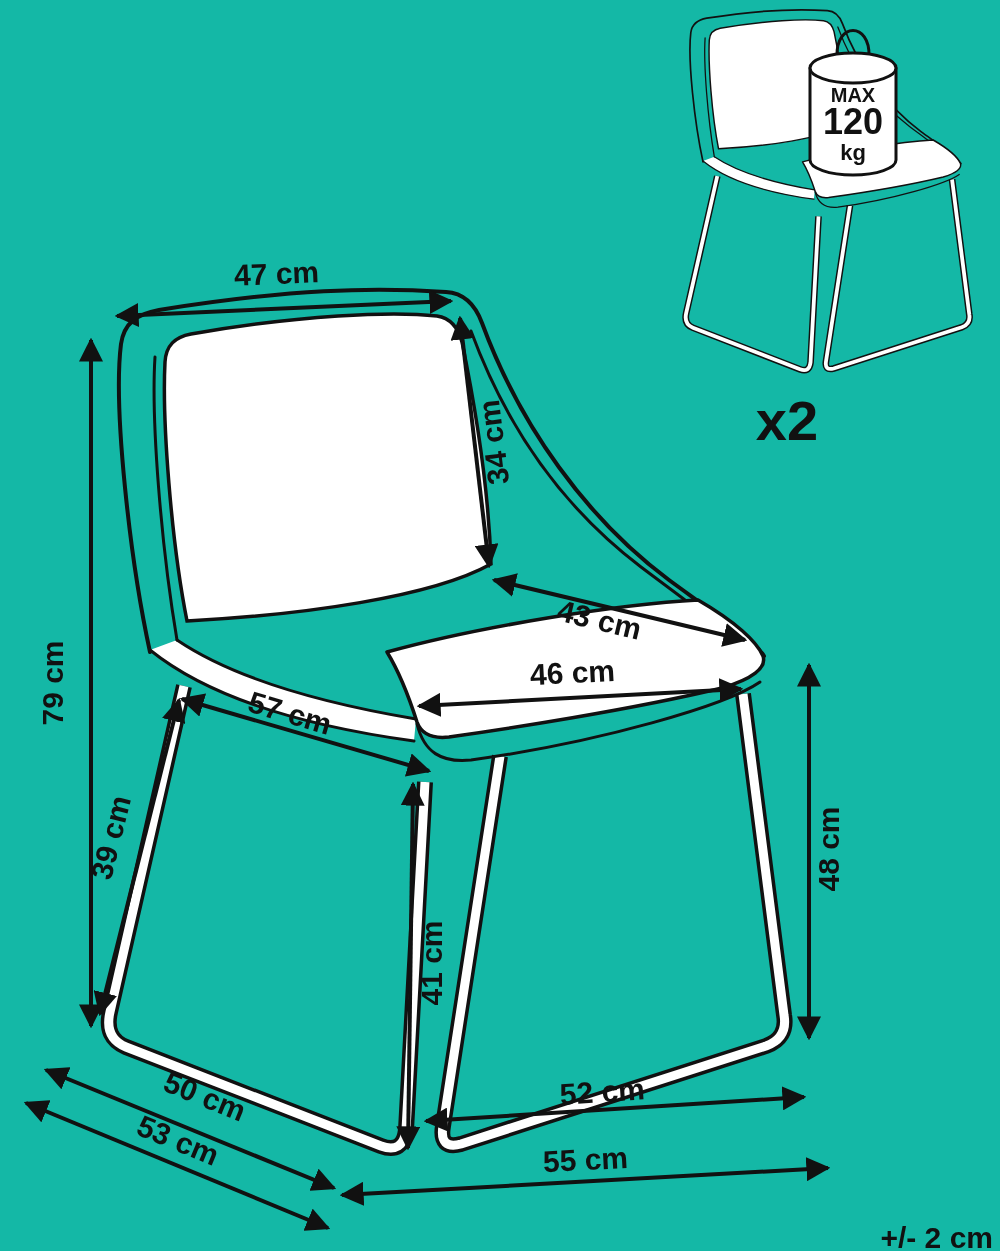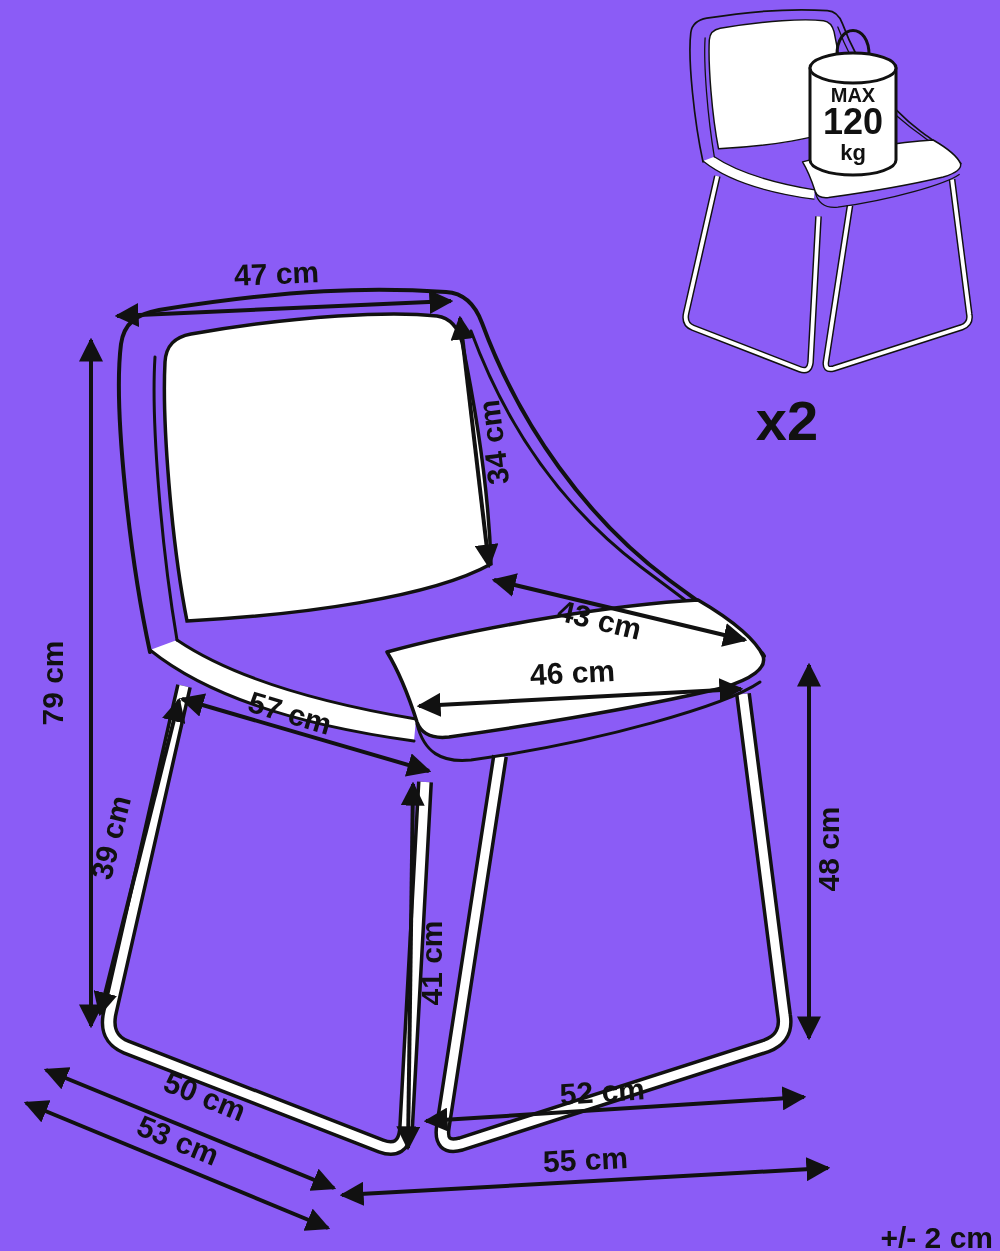--- a/index.html
+++ b/index.html
@@ -1,19 +1,19 @@
 <!DOCTYPE html>
 <html><head>
 <meta charset="utf-8">
 <style>
   html,body{margin:0;padding:0;background:#fff;}
   .canvas{
     position:relative;
     width:1000px;height:1251px;
-    background:#8b5cf6;
+    background:#14b8a6;
     overflow:hidden;
     font-family:"Liberation Sans",sans-serif;
   }
   svg{position:absolute;top:0;left:0;}
   .outline{fill:none;stroke:#111;stroke-width:4;stroke-linecap:round;stroke-linejoin:round;}
   .thin{fill:none;stroke:#111;stroke-width:3;stroke-linecap:round;stroke-linejoin:round;}
   .tube-out{fill:none;stroke:#111;stroke-width:16;stroke-linecap:butt;stroke-linejoin:round;}
   .tube-in{fill:none;stroke:#fff;stroke-width:9;stroke-linecap:butt;stroke-linejoin:round;}
   .whitefill{fill:#fff;stroke:none;}
   .panel{fill:#fff;stroke:#111;stroke-width:3.5;}

